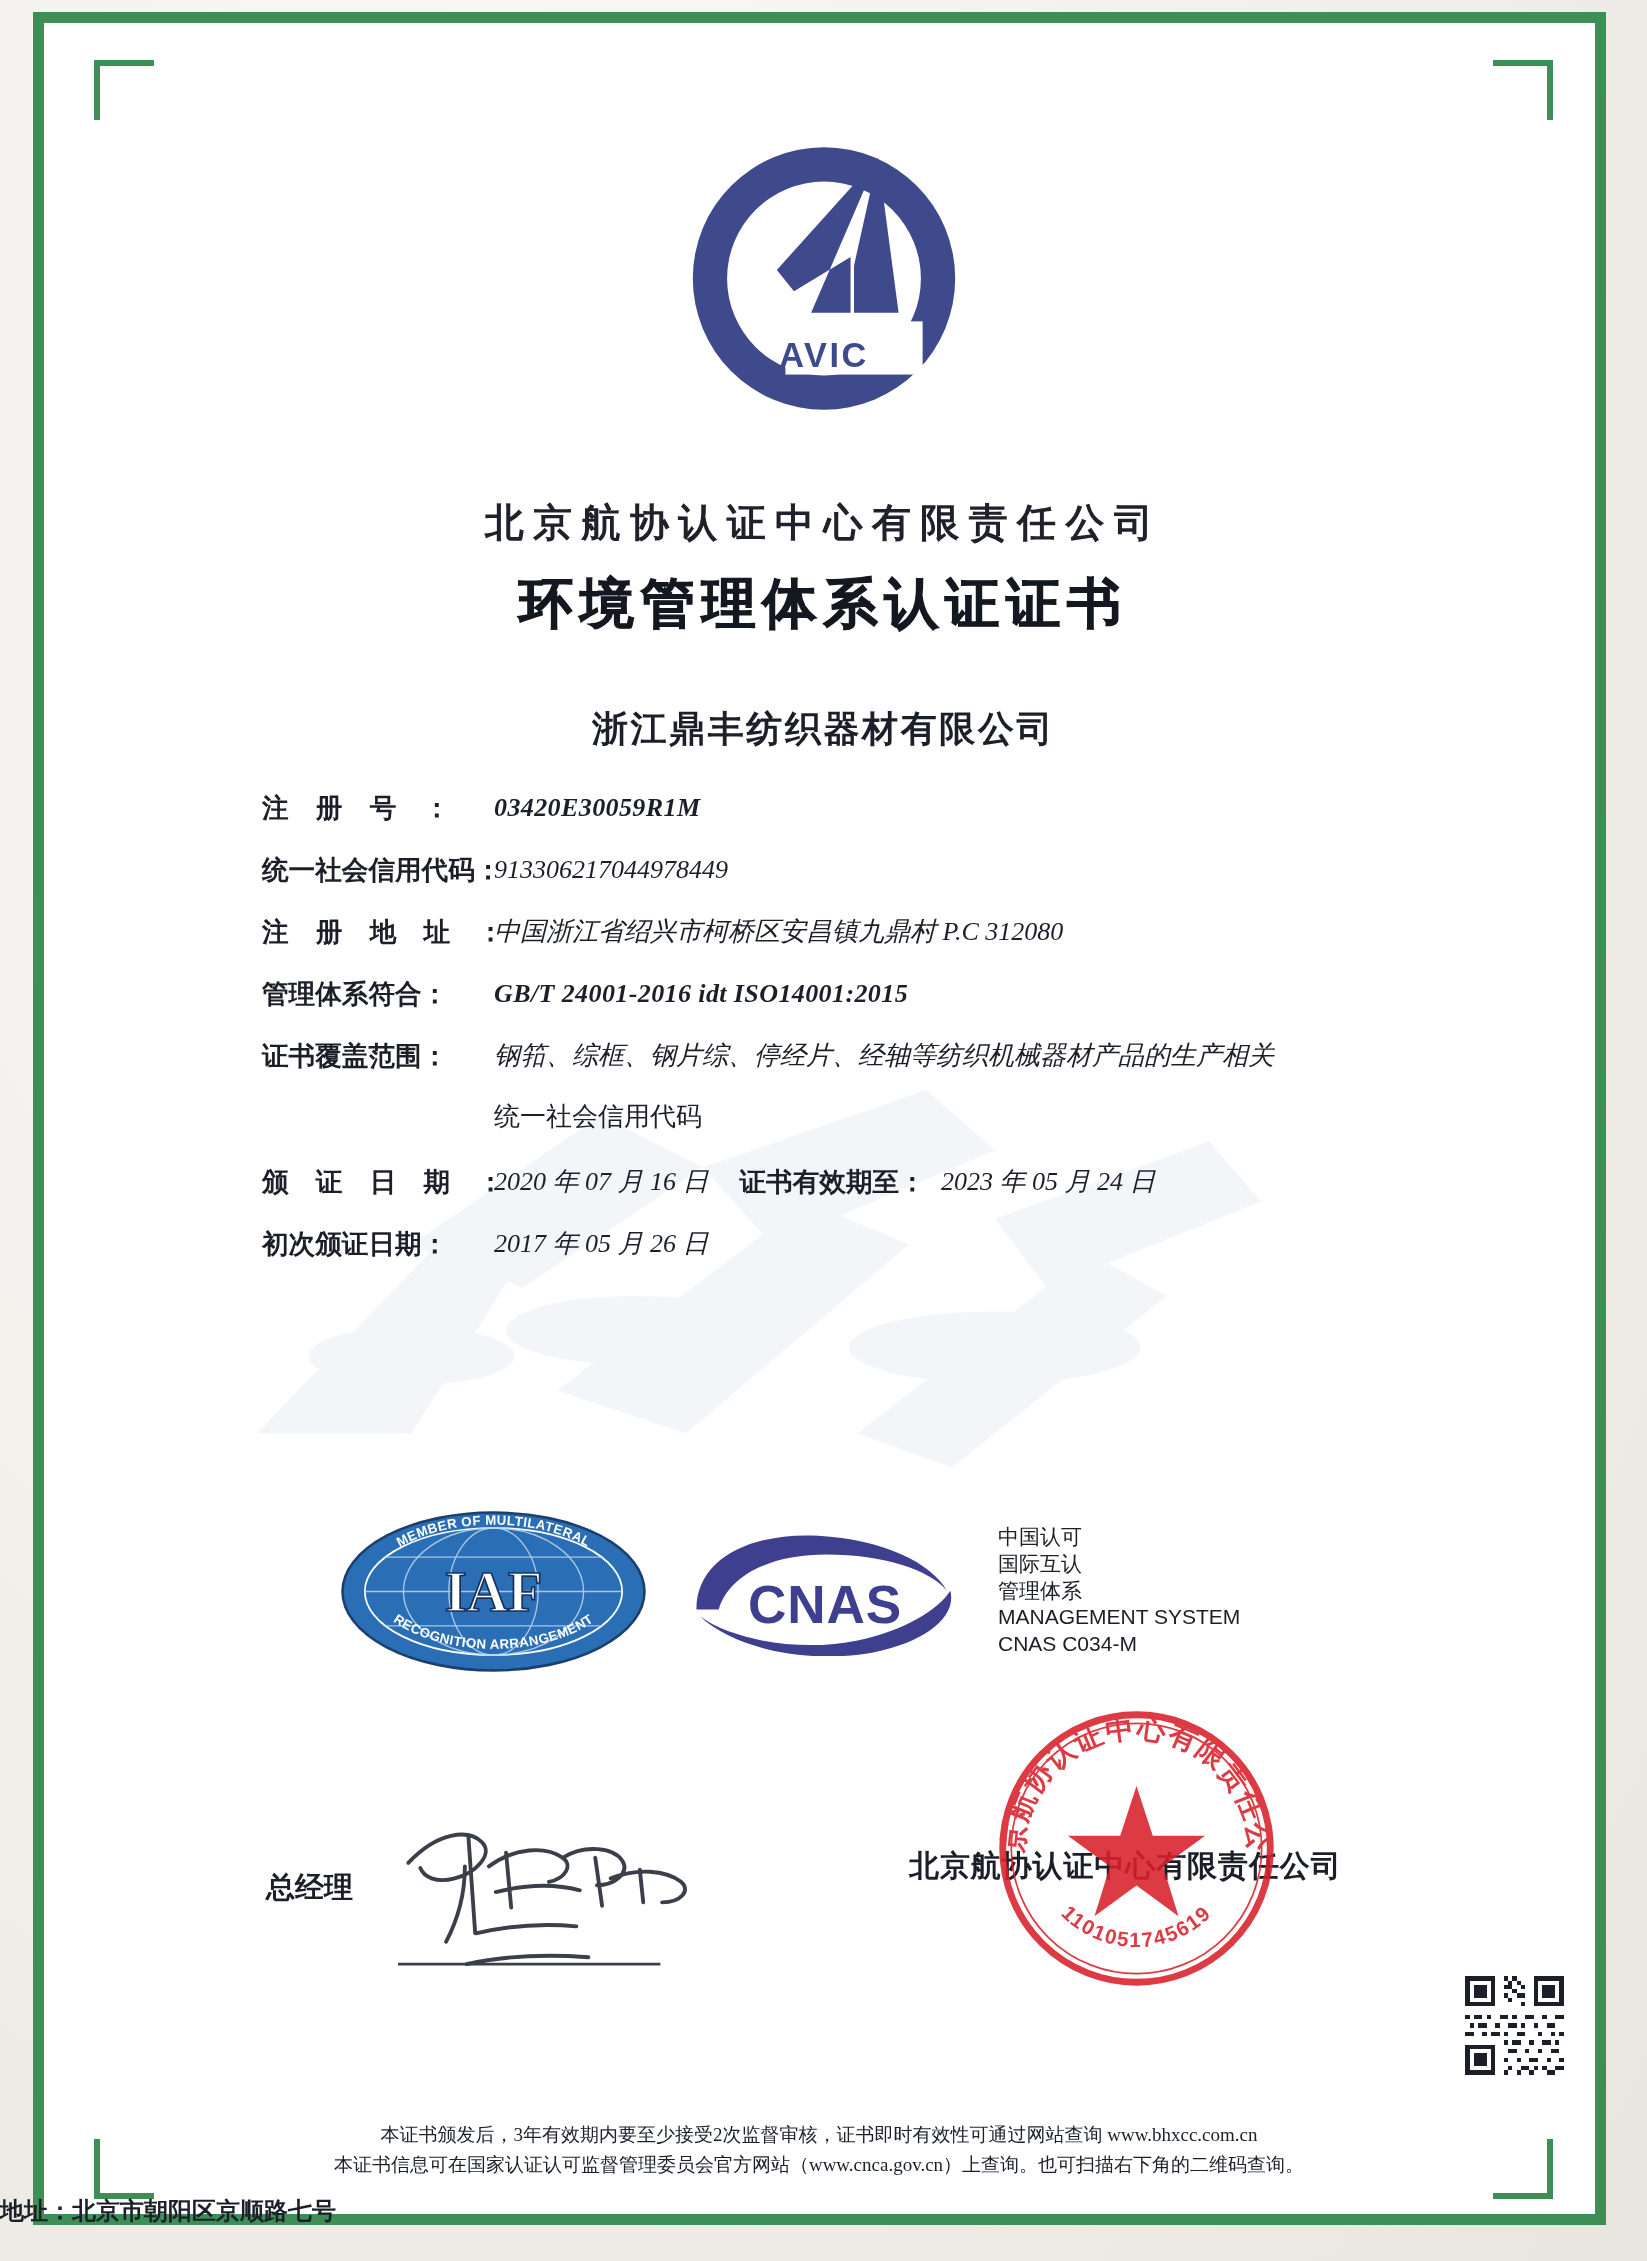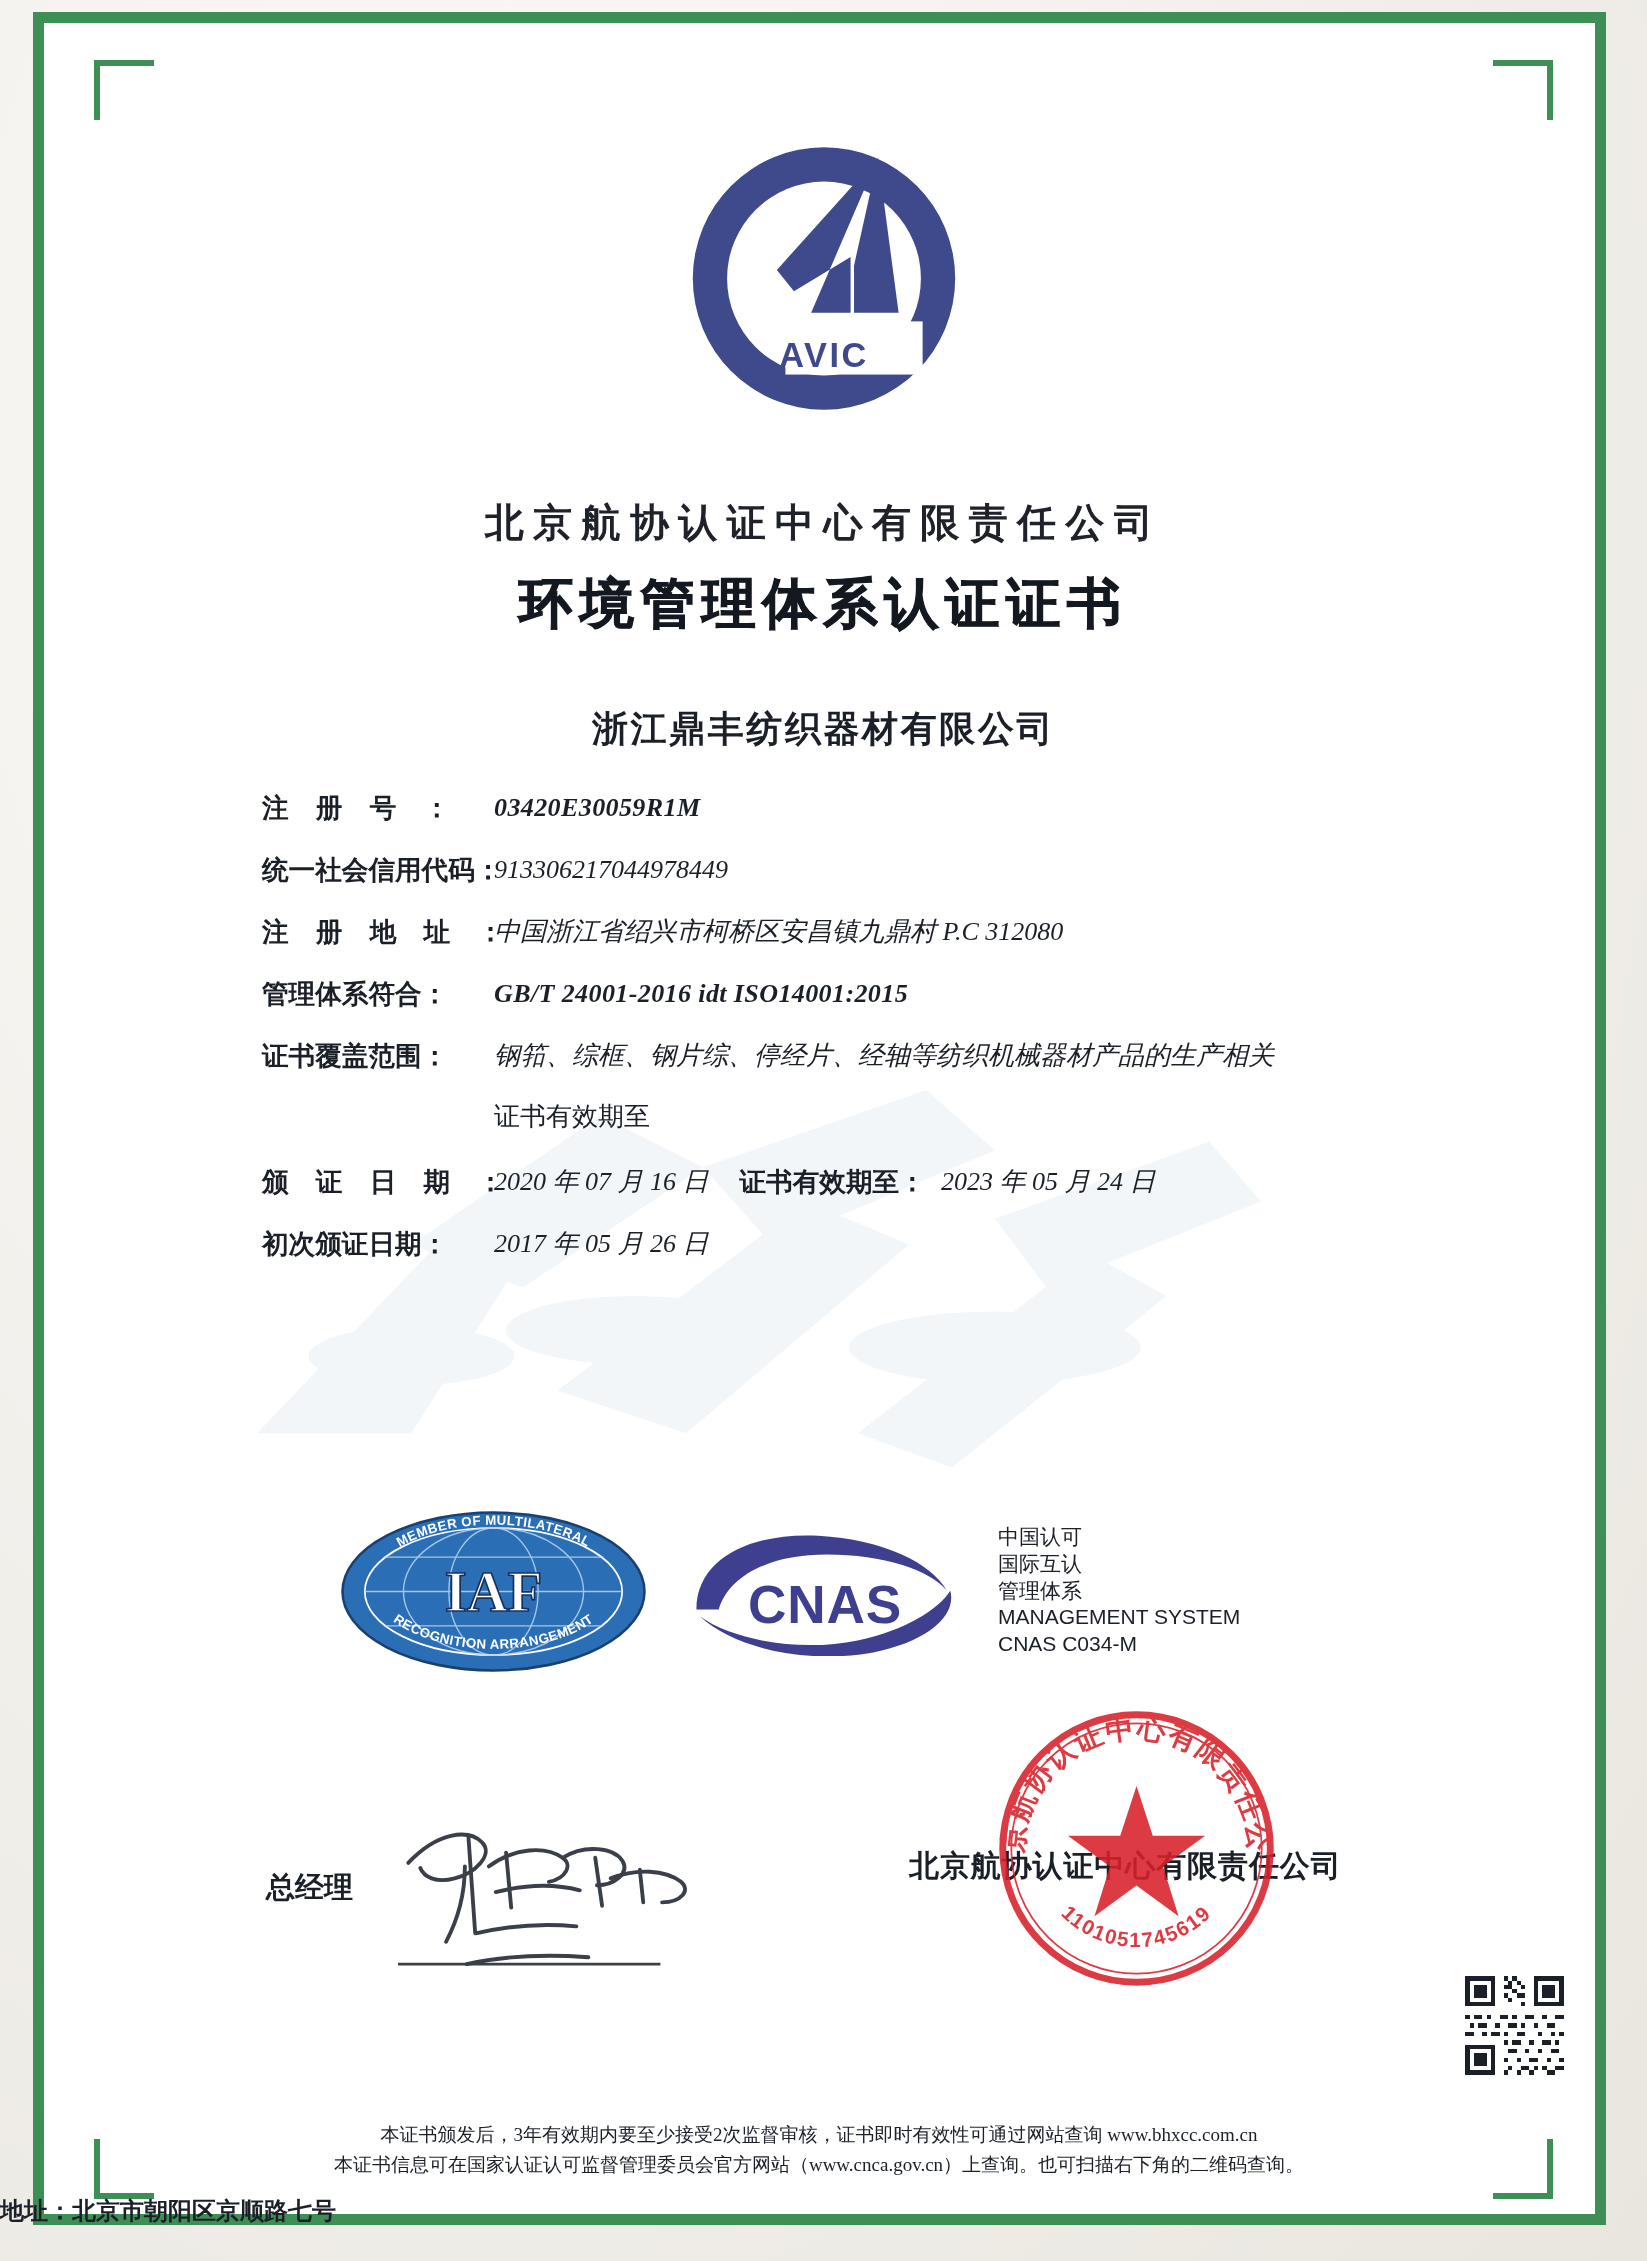--- a/index.html
+++ b/index.html
@@ -329,21 +329,21 @@
 
     <div class="field-row">
       <div class="field-label">管理体系符合：</div>
       <div class="field-value bold">GB/T 24001-2016 idt ISO14001:2015</div>
     </div>
 
     <div class="field-row">
       <div class="field-label">证书覆盖范围：</div>
       <div class="field-value">钢筘、综框、钢片综、停经片、经轴等纺织机械器材产品的生产相关</div>
     </div>
-    <div class="scope-line2">证书有效期至</div>
+    <div class="scope-line2">统一社会信用代码</div>
 
     <div class="field-row date-row" style="margin-top:29px;">
       <div class="field-label label-spread">颁 证 日 期 ：</div>
       <div class="field-value">2020 年 07 月 16 日</div>
       <div class="inline-label">证书有效期至：</div>
       <div class="field-value">2023 年 05 月 24 日</div>
     </div>
 
     <div class="field-row">
       <div class="field-label">初次颁证日期：</div>

